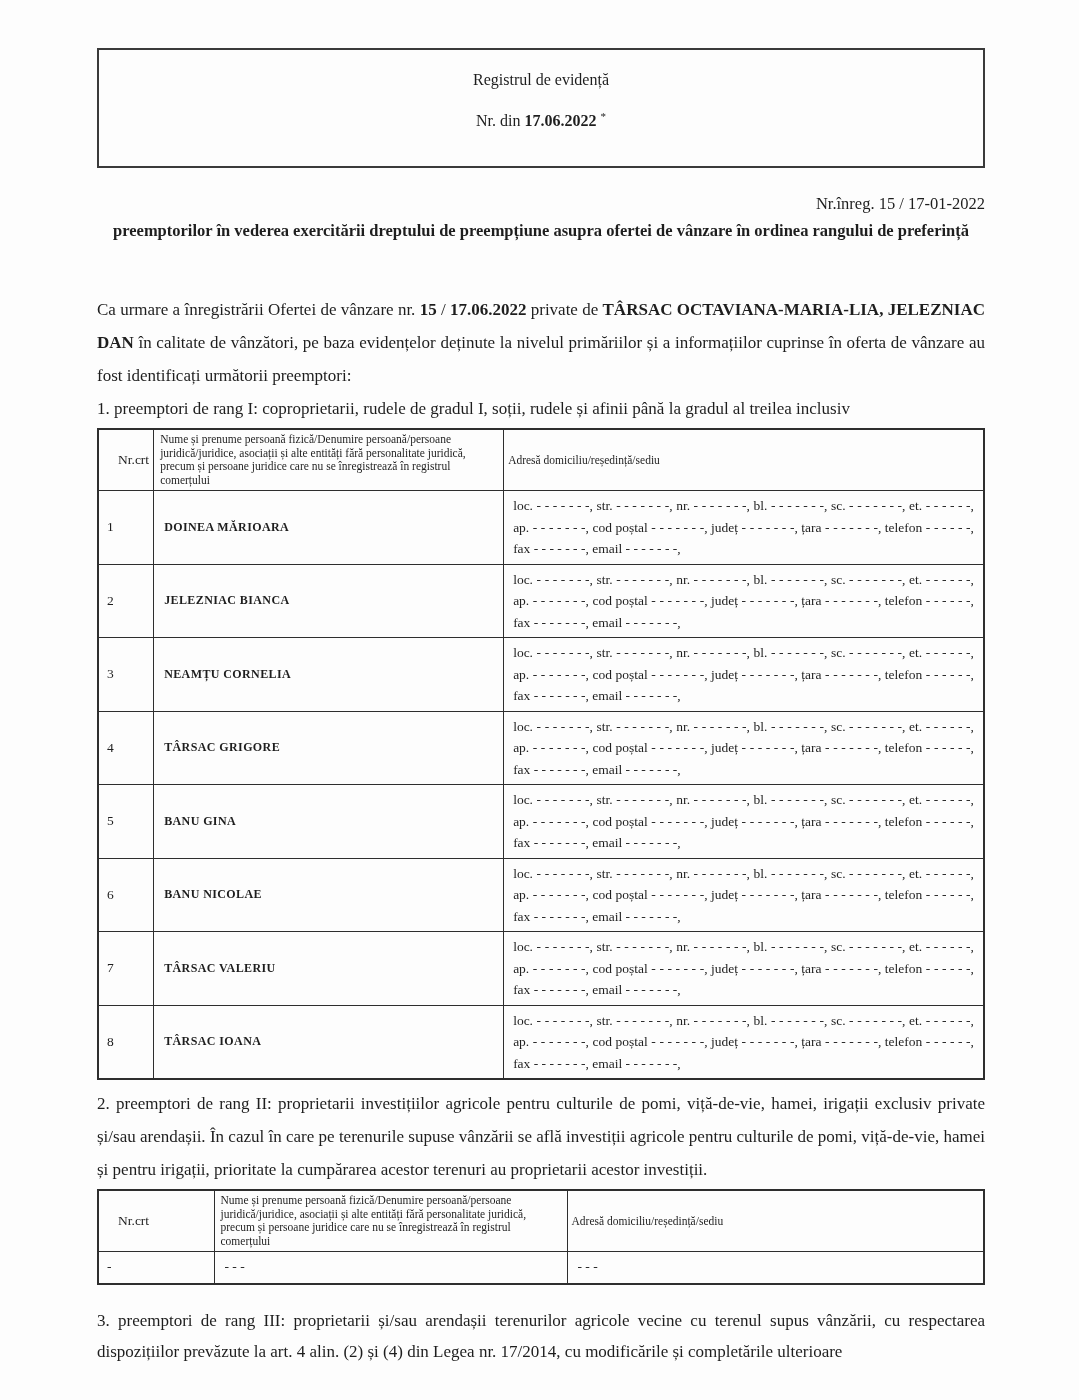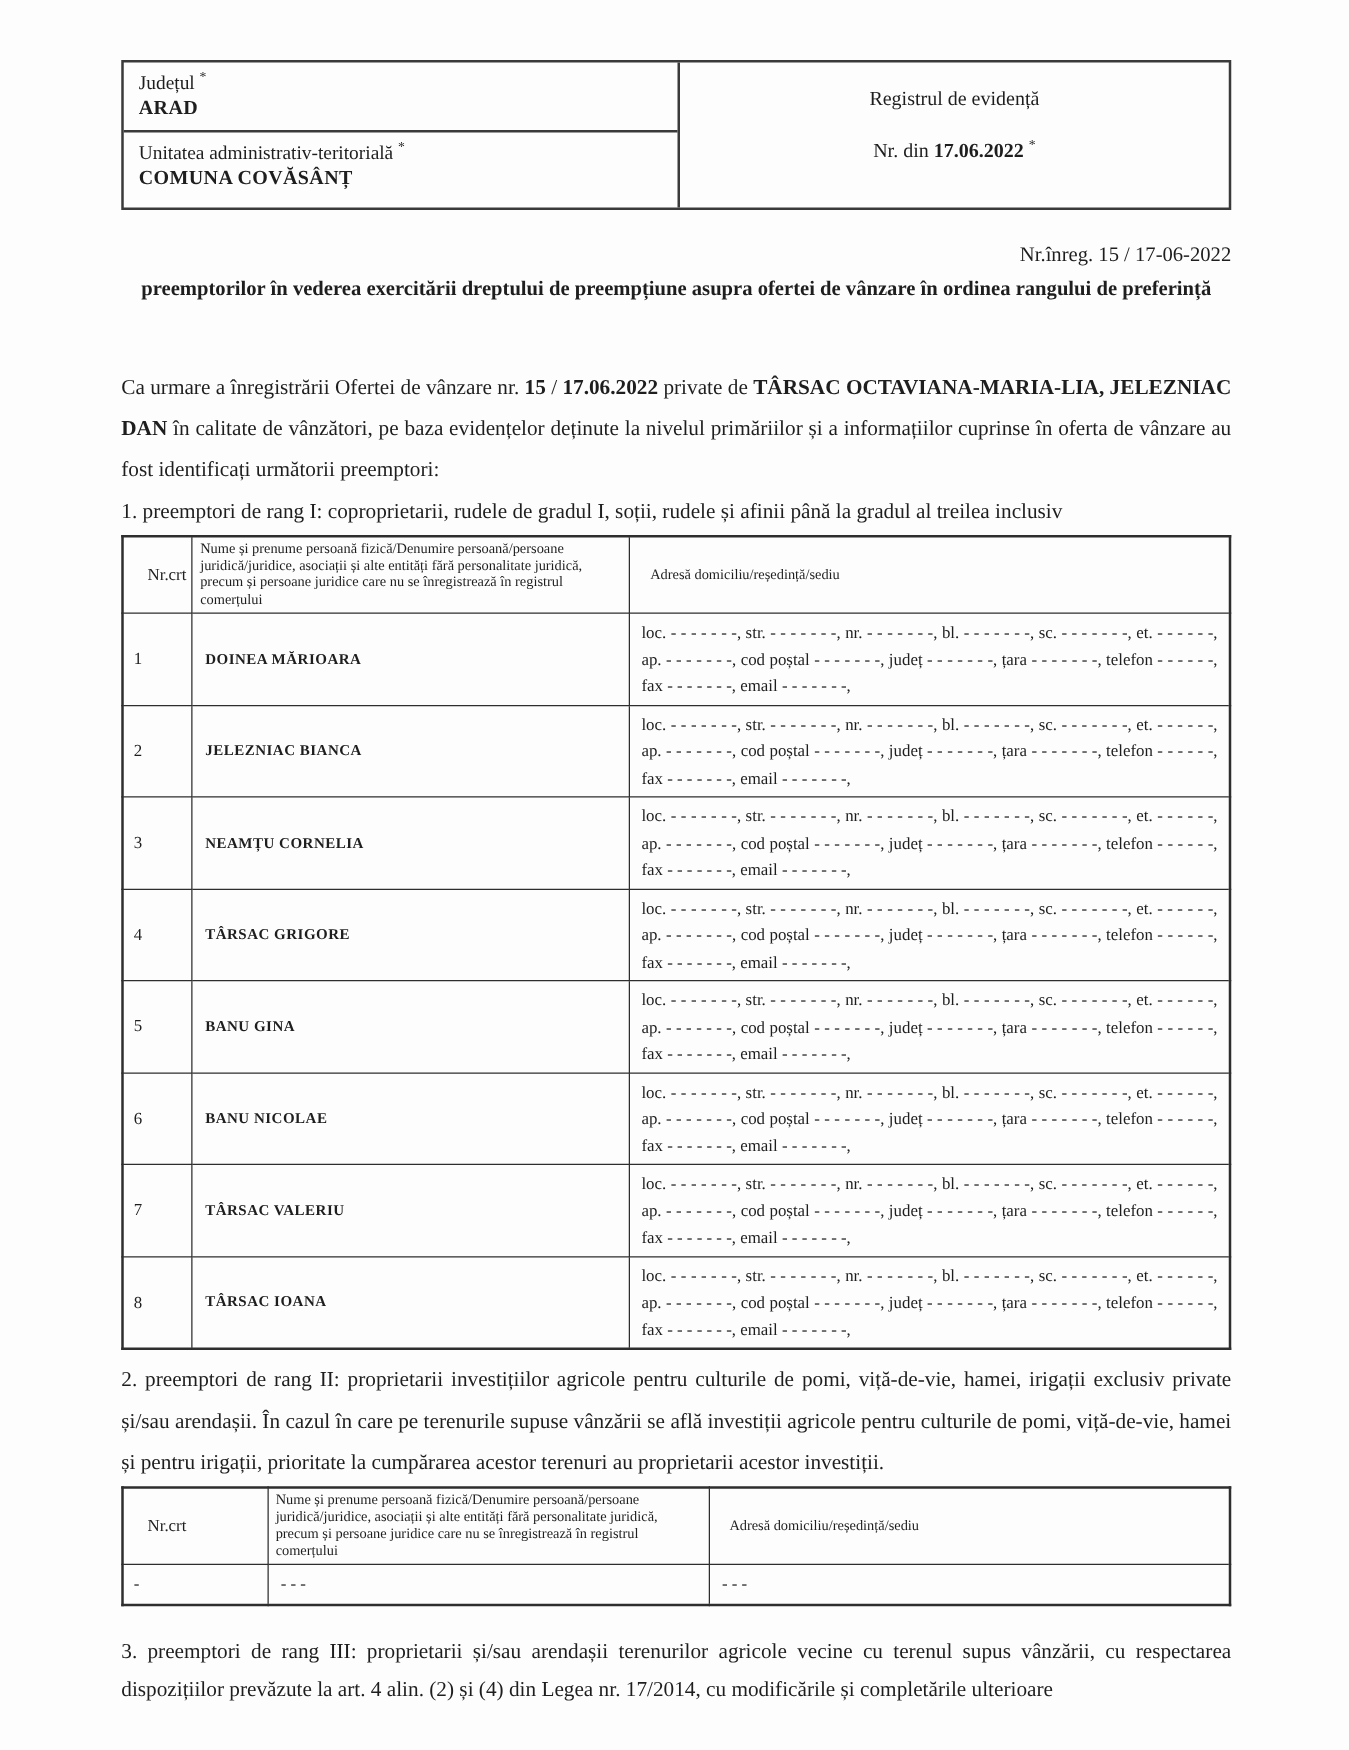--- a/index.html
+++ b/index.html
@@ -45,53 +45,43 @@
   table.doc-table { border:2px solid #2e2e2e; }
   .doc-table th { font-weight:normal; text-align:left;margin-left:20px; }
 
   .col-nr   { width:45px; }
   .col-name { width:350px; }
   .t2 .col-nr { width:116px; }
   .t2 .col-name { width:353px; }
 
   .th-nr { font-size:13.5px; padding:4px 4px 4px 19px; }
   .th-name { font-size:11.5px; line-height:13.5px; padding:3px 6px; text-align:justify; }
-  .th-addr { font-size:11.5px; padding:3px 16px; }
+  .th-addr { font-size:11.5px; padding:3px 4px; }
 
   .td-nr { font-size:13.5px; padding-left:8px; height:66px; }
   .td-name { font-weight:bold; font-size:12px; letter-spacing:0.4px; padding-left:10px; }
   .td-addr { font-size:13.5px; line-height:21.5px; padding:4px 9px; text-align:justify; }
 
   .t2 .td-nr2 { font-size:13.5px; padding:7px 8px; height:32px; }
   .t2 .td-dash { font-size:13.5px; padding:7px 10px; }
 </style>
 </head>
 <body>
 
 <div class="page">
   <div class="content">
 
     <div class="top-box">
-      <div class="top-left">
-        <div class="top-cell">
-          <div class="top-label"><span>Județul</span> <sup>*</sup></div>
-          <div class="top-value">ARAD</div>
-        </div>
-        <div class="top-cell">
-          <div class="top-label"><span>Unitatea administrativ-teritorială</span> <sup>*</sup></div>
-          <div class="top-value">COMUNA COVĂSÂNȚ</div>
-        </div>
-      </div>
       <div class="top-right">
         <div class="reg-title">Registrul de evidență</div>
         <div class="reg-nr"><span>Nr. din </span><b>17.06.2022</b> <sup>*</sup></div>
       </div>
     </div>
 
-    <div class="nr-inreg">Nr.înreg. 15 / 17-06-2022</div>
+    <div class="nr-inreg">Nr.înreg. 15 / 17-01-2022</div>
 
     <div class="doc-subtitle">preemptorilor în vederea exercitării dreptului de preempțiune asupra ofertei de vânzare în ordinea rangului de preferință</div>
 
     <p class="intro"><span>Ca urmare a înregistrării Ofertei de vânzare nr. </span><b>15</b><span> / </span><b>17.06.2022</b><span> private de </span><b>TÂRSAC OCTAVIANA-MARIA-LIA, JELEZNIAC DAN</b><span> în calitate de vânzători, pe baza evidențelor deținute la nivelul primăriilor și a informațiilor cuprinse în oferta de vânzare au fost identificați următorii preemptori:</span></p>
 
     <p class="rang-heading">1. preemptori de rang I: coproprietarii, rudele de gradul I, soții, rudele și afinii până la gradul al treilea inclusiv</p>
     <table class="doc-table">
       <tbody>
           <tr>
         <th class="col-nr th-nr">Nr.crt</th>

